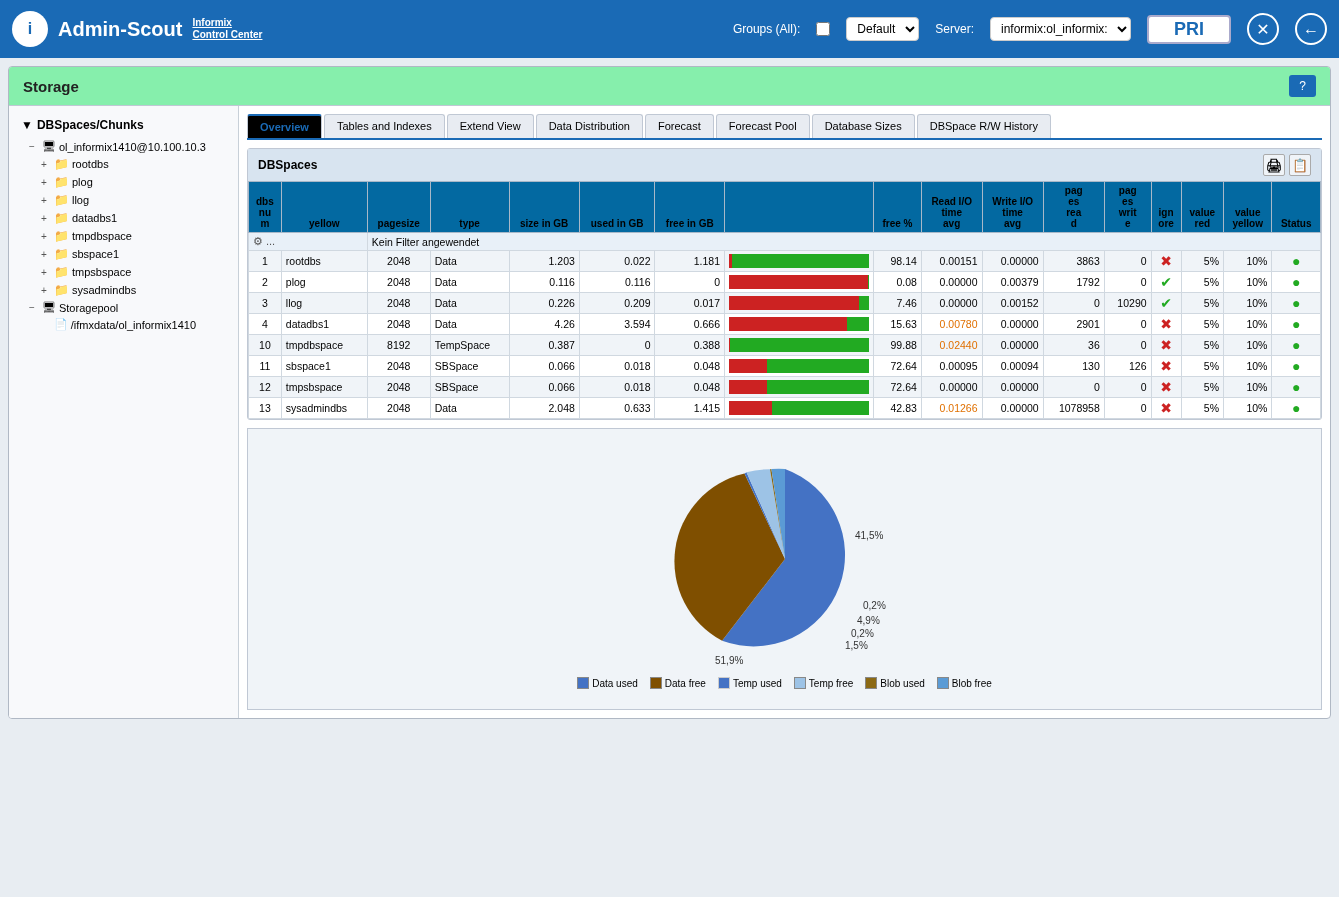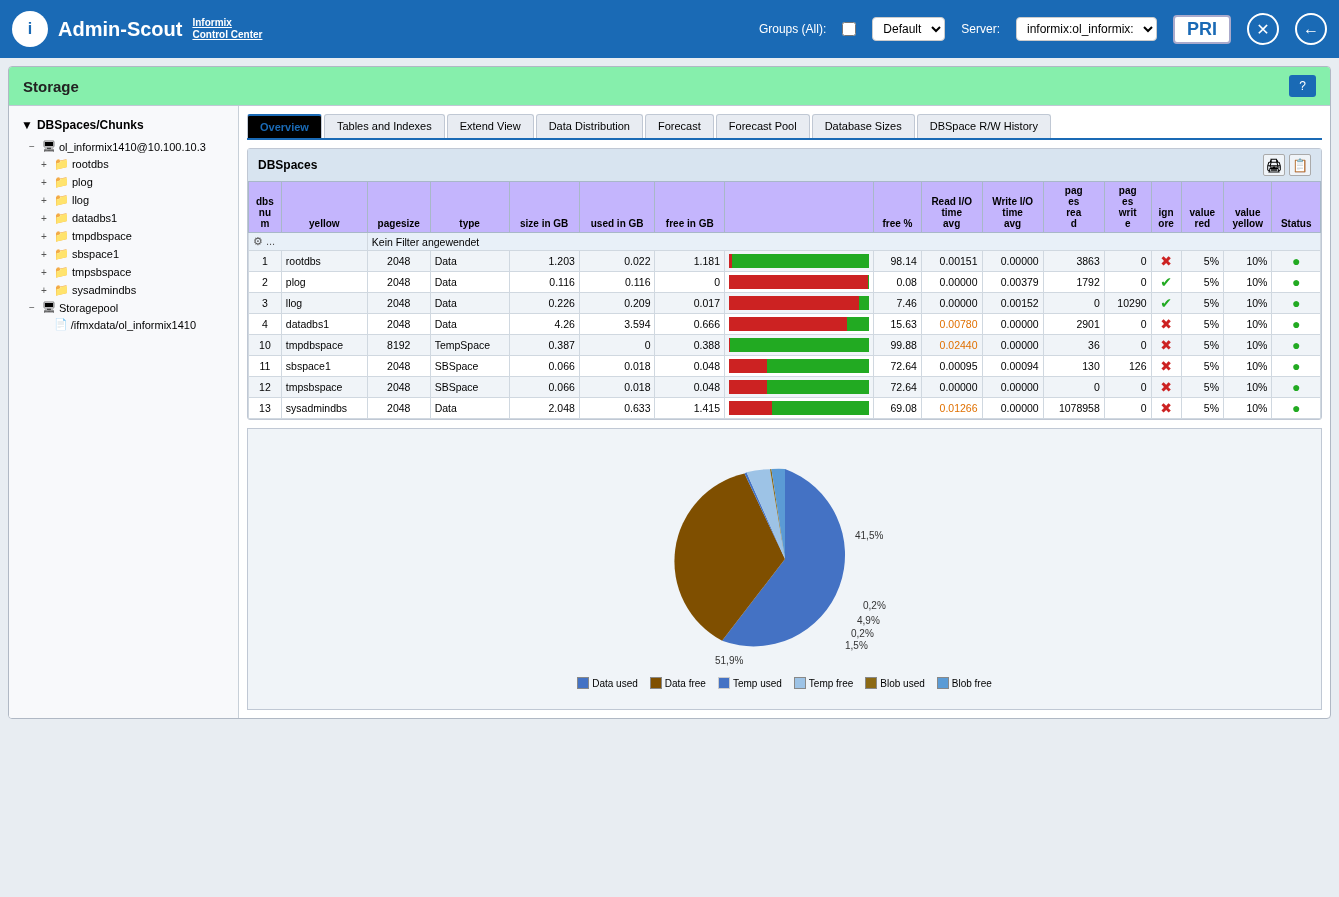--- a/index.html
+++ b/index.html
@@ -34,21 +34,21 @@
     .header-control { display: flex; align-items: center; gap: 16px; color: white; font-size: 12px; }
     .header-select {
       padding: 3px 6px; border-radius: 4px; border: 1px solid #ccc;
       background: white; font-size: 12px; cursor: pointer;
     }
     .header-checkbox { width: 14px; height: 14px; cursor: pointer; }
     .pri-badge {
       background: white; color: #1a6ab5;
       border: 2px solid #aac; border-radius: 4px;
       font-weight: bold; font-size: 18px;
-      padding: 2px 12px;
+      padding: 2px 25px;
     }
     .header-icon-btn {
       width: 32px; height: 32px;
       border: 2px solid white; border-radius: 50%;
       display: flex; align-items: center; justify-content: center;
       cursor: pointer; font-size: 16px; color: white; background: transparent;
     }
 
     
     .page-wrapper {
@@ -151,21 +151,21 @@
       width: 22px; height: 22px;
       border: 1px solid #aaa; background: #f0f4f8;
       border-radius: 2px; cursor: pointer;
       display: flex; align-items: center; justify-content: center;
       font-size: 13px;
     }
 
     
     .data-table { width: 100%; border-collapse: collapse; font-size: 10.5px; }
     .data-table th {
-      background: #c4b5fd;
+      background: #0369a1;
       border: 1px solid #a8b8c8;
       padding: 3px 4px;
       text-align: center;
       vertical-align: bottom;
       font-size: 10px;
       font-weight: bold;
       white-space: nowrap;
     }
     .data-table td {
       border: 1px solid #d0d8e0;
@@ -537,21 +537,21 @@
       <td class="left">Data</td>
       <td>2.048</td>
       <td>0.633</td>
       <td>1.415</td>
       <td class="bar-cell">
       <div class="bar-outer">
         <div class="bar-red" style="width:31%;"></div>
         <div class="bar-green" style="left:31%; width:69%;"></div>
       </div>
                     </td>
-      <td>69.08</td>
+      <td>42.83</td>
       <td style="color:#e07000">0.01266</td>
       <td style="color:#000">0.00000</td>
       <td>1078958</td>
       <td>0</td>
       <td class="center"><span class="status-red">✖</span></td>
       <td>5%</td>
       <td>10%</td>
       <td class="center"><span class="status-green">●</span></td>
     </tr>
                 </tbody>

